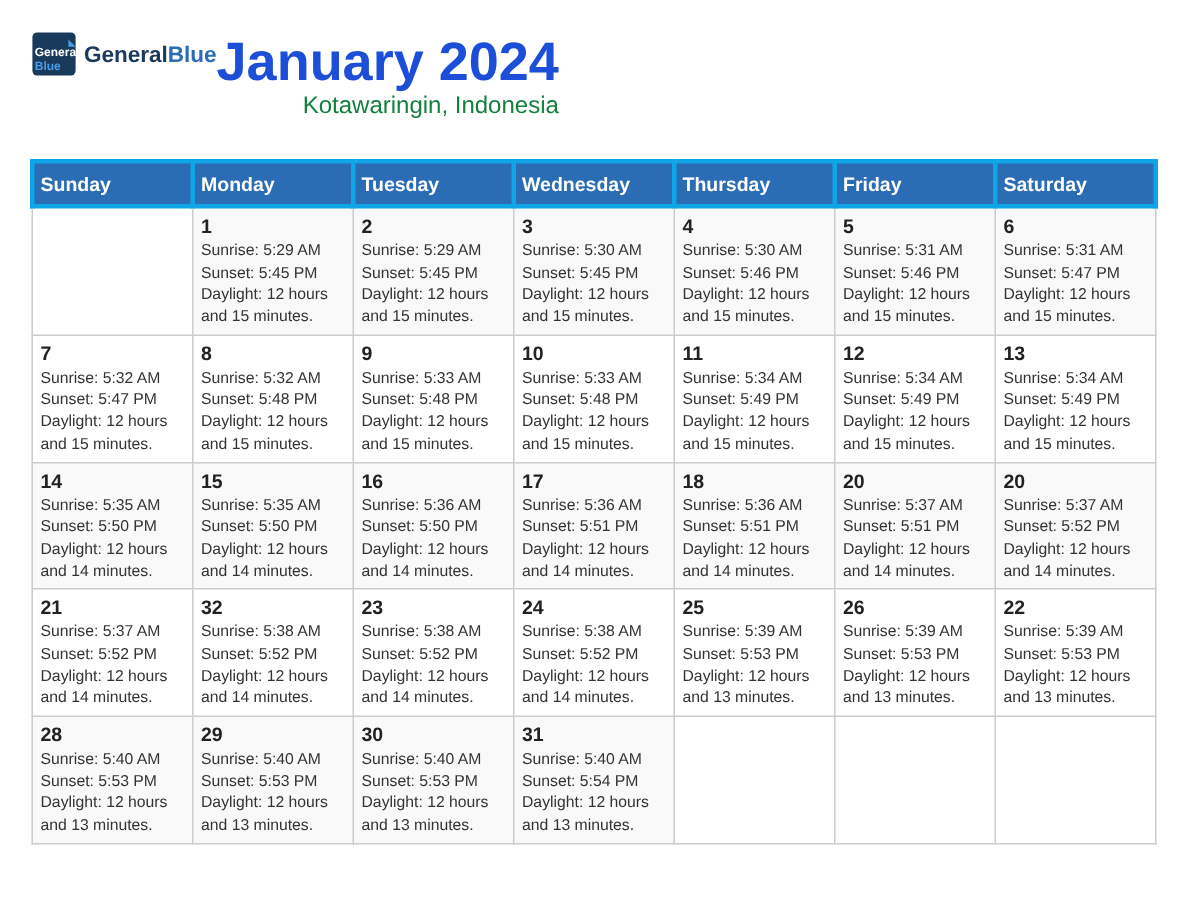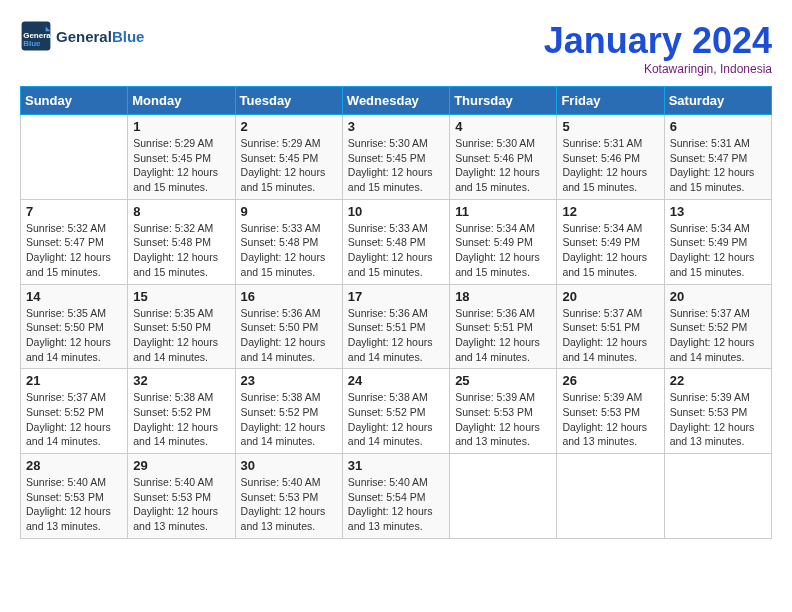--- a/index.html
+++ b/index.html
@@ -5,58 +5,57 @@
     * { box-sizing: border-box; margin: 0; padding: 0; }
     body {
       font-family: Arial, sans-serif;
       background: #fff;
       width: 792px;
       min-height: 612px;
       padding: 20px;
     }
     .header-area {
       display: flex;
-      justify-content: space-between;
       align-items: flex-start;
-      margin-bottom: 10px;
+      margin-bottom: 26px;
     }
     .logo {
       display: flex;
       align-items: center;
       gap: 4px;
     }
     .logo-icon {
       width: 32px;
       height: 32px;
     }
     .title-area {
       text-align: right;
     }
     .calendar-title {
       font-size: 36px;
       font-weight: bold;
       color: #1d4ed8;
     }
     .calendar-subtitle {
-      font-size: 12px;
-      color: #701a75;
+      font-size: 16px;
+      color: #15803d;
     }
     .calendar-table {
       width: 100%;
       border-collapse: collapse;
       font-size: 11px;
     }
     .calendar-table thead th {
       background: #2a6db5;
       color: #fff;
       padding: 6px 4px;
       text-align: left;
       font-size: 13px;
       font-weight: bold;
-      border: 1px solid #0ea5e9;
+      border: 3px solid #0ea5e9;
     }
     .calendar-table tbody td {
       vertical-align: top;
       border: 1px solid #ccc;
       padding: 4px 5px;
       width: calc(100% / 7);
       min-height: 80px;
       background: #fff;
     }
     .calendar-table tbody tr:nth-child(odd) td {

